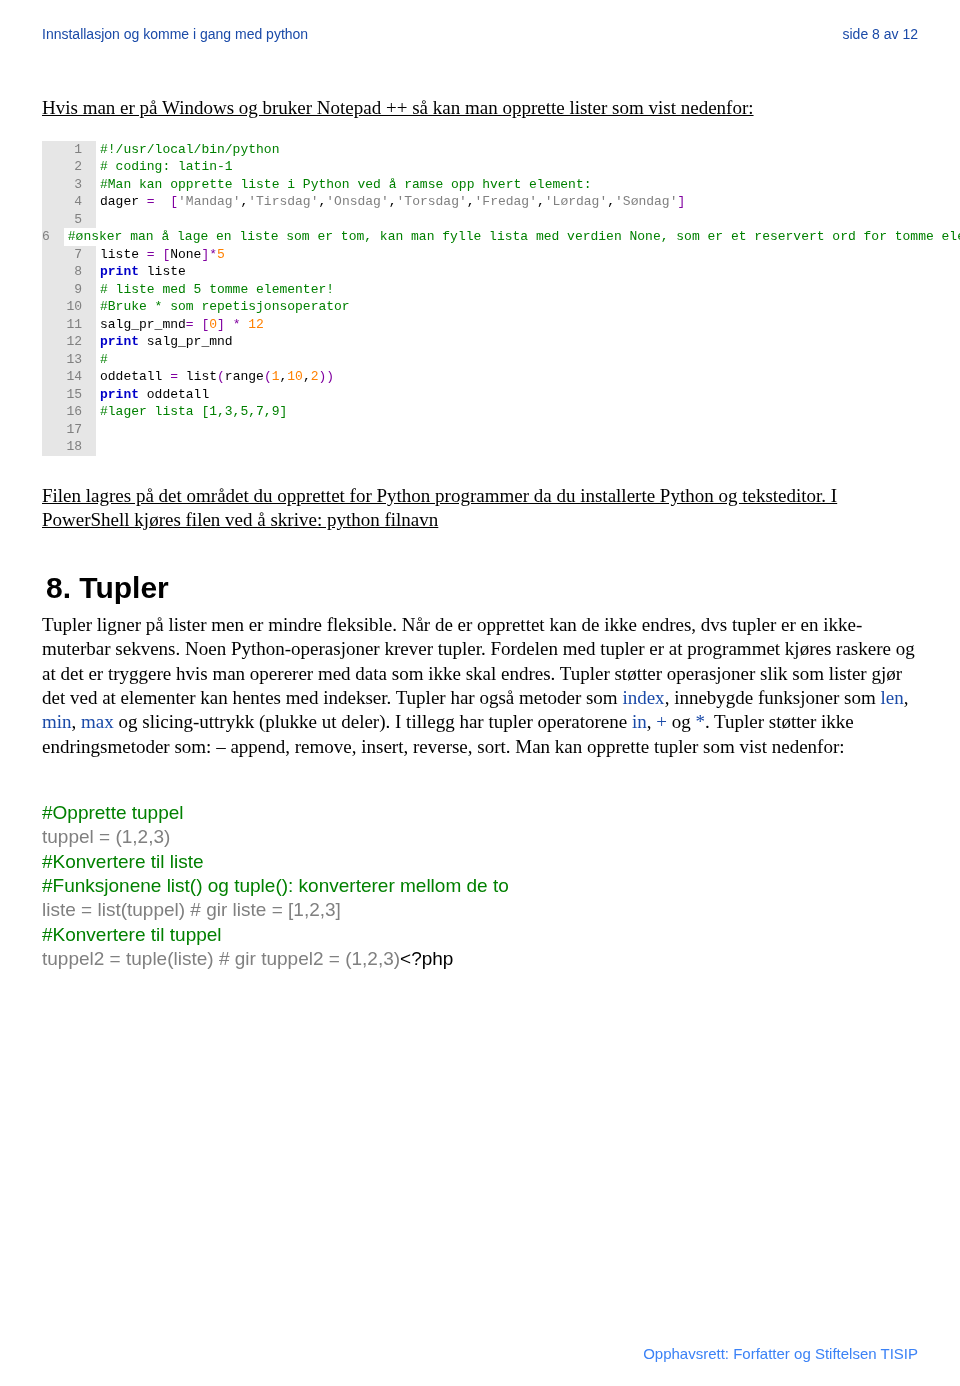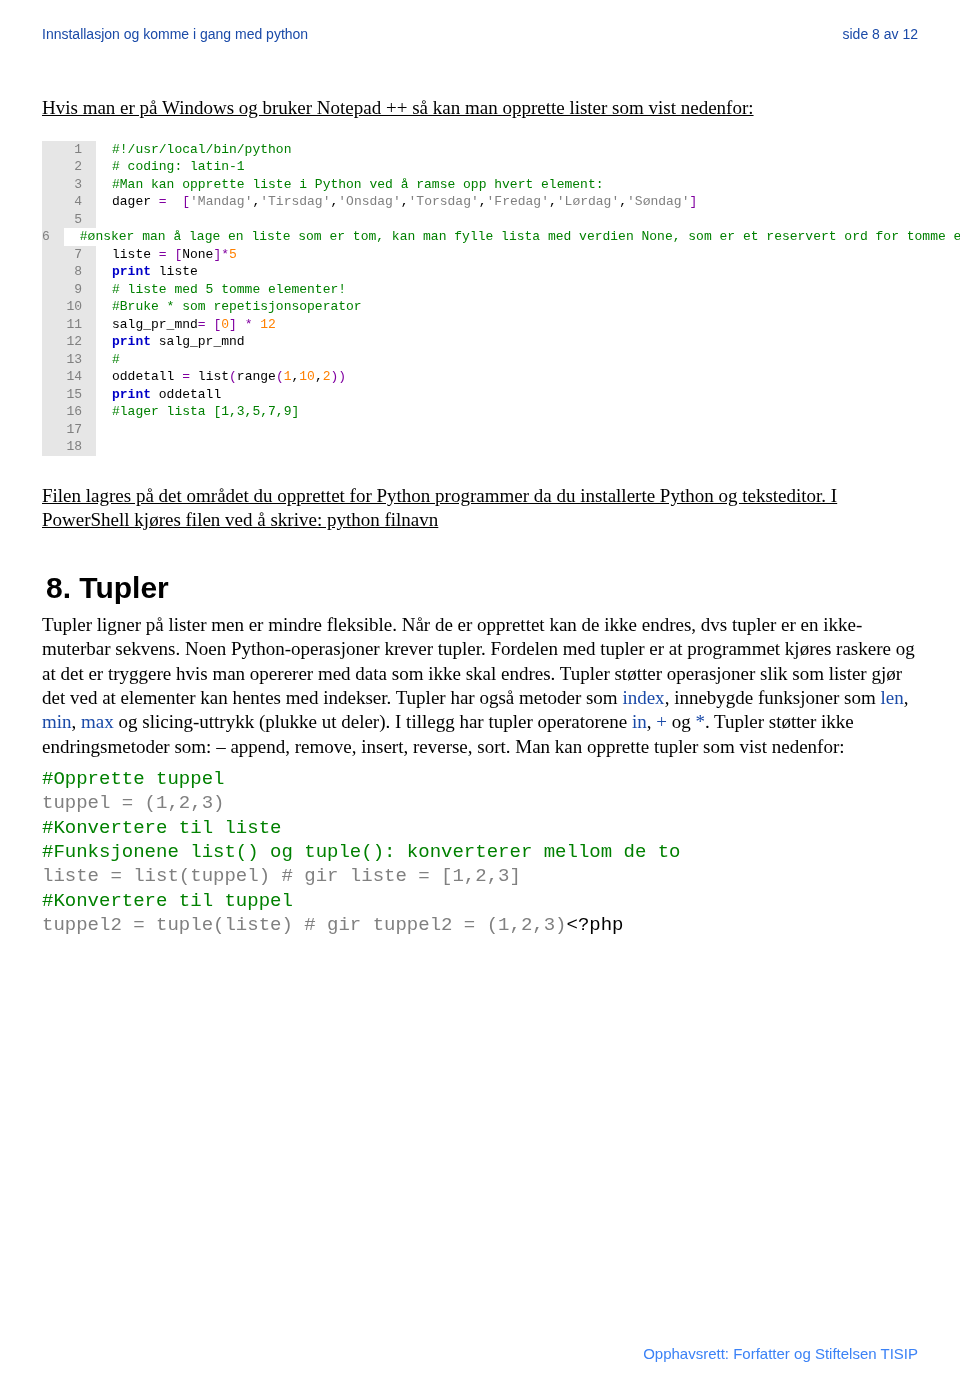--- a/index.html
+++ b/index.html
@@ -4,32 +4,32 @@
   <style>
     * { margin: 0; padding: 0; box-sizing: border-box; }
     body { font-family: "Times New Roman", Times, serif; font-size: 19px; color: #000; width: 960px; height: 1386px; background: #fff; position: relative; }
     .page { padding: 26px 42px 0 42px; }
     .header { display: flex; justify-content: space-between; font-family: Arial, Helvetica, sans-serif; font-size: 14px; color: #1a4aa8; margin-bottom: 54px; }
     .header .right { text-align: right; }
     .para { margin-bottom: 20px; line-height: 1.3; text-decoration: underline; }
     .codebox { background: #fff; margin: 0 0 28px 0; }
     .codebox .row { display: flex; align-items: center; height: 17.5px; }
     .gutter { width: 54px; text-align: right; padding-right: 14px; background: #e6e6e6; color: #808080; font-family: "Courier New", monospace; font-size: 13px; line-height: 17.5px; height: 17.5px; }
-    .codeline { font-family: "Courier New", monospace; font-size: 13px; padding-left: 16px; white-space: pre; flex: 1; }
+    .codeline { font-family: "Courier New", monospace; font-size: 13px; padding-left: 4px; white-space: pre; flex: 1; }
     .codeline.hl { background: #e6e9f8; }
     .c-green { color: #008000; }
     .c-blue { color: #0000c8; font-weight: bold; }
     .c-orange { color: #ff8000; }
     .c-purple { color: #8000a0; }
     .c-gray { color: #808080; }
     .c-black { color: #000; }
     .heading { font-family: Arial, Helvetica, sans-serif; font-size: 30px; font-weight: bold; margin: 38px 0 8px 4px; }
     .body-block { line-height: 1.28; }
     .link { color: #1a4aa8; }
-    .codeblock { font-family: Liberation Mono, monospace; font-size: 19px; line-height: 1.28; margin-top: 8px; }
+    .codeblock { font-family: Liberation Sans, sans-serif; font-size: 19px; line-height: 1.28; margin-top: 42px; }
     .cb-comment { color: #008000; }
     .cb-gray { color: #808080; }
     .cb-black { color: #000; }
     .footer { position: absolute; bottom: 24px; right: 42px; font-family: Arial, Helvetica, sans-serif; font-size: 15px; color: #3b82f6; }
   </style>
 </head>
 <body>
 
 <div class="page">
   <div class="header">

